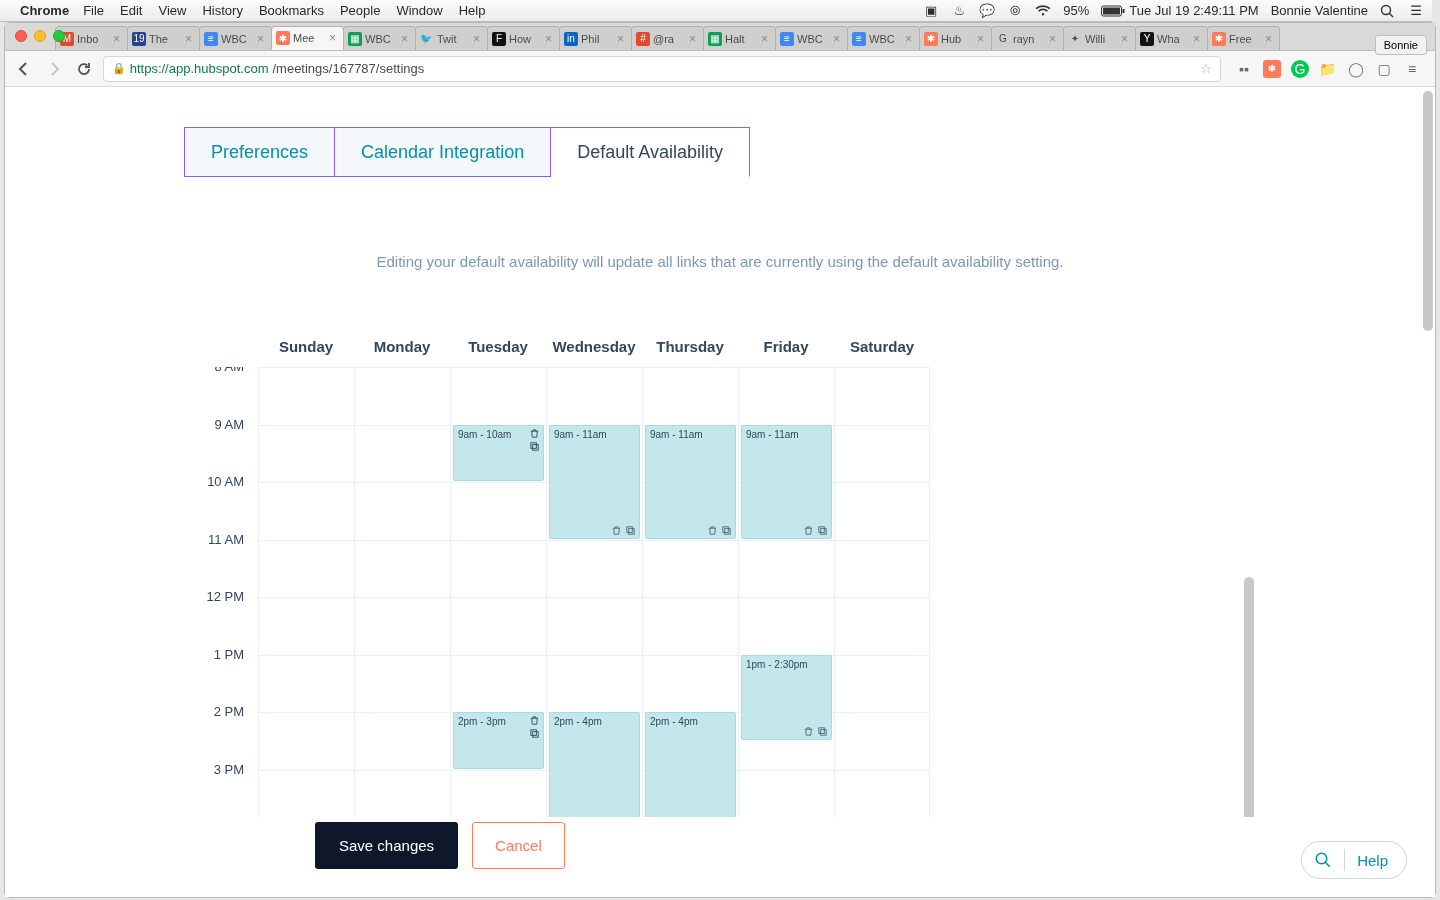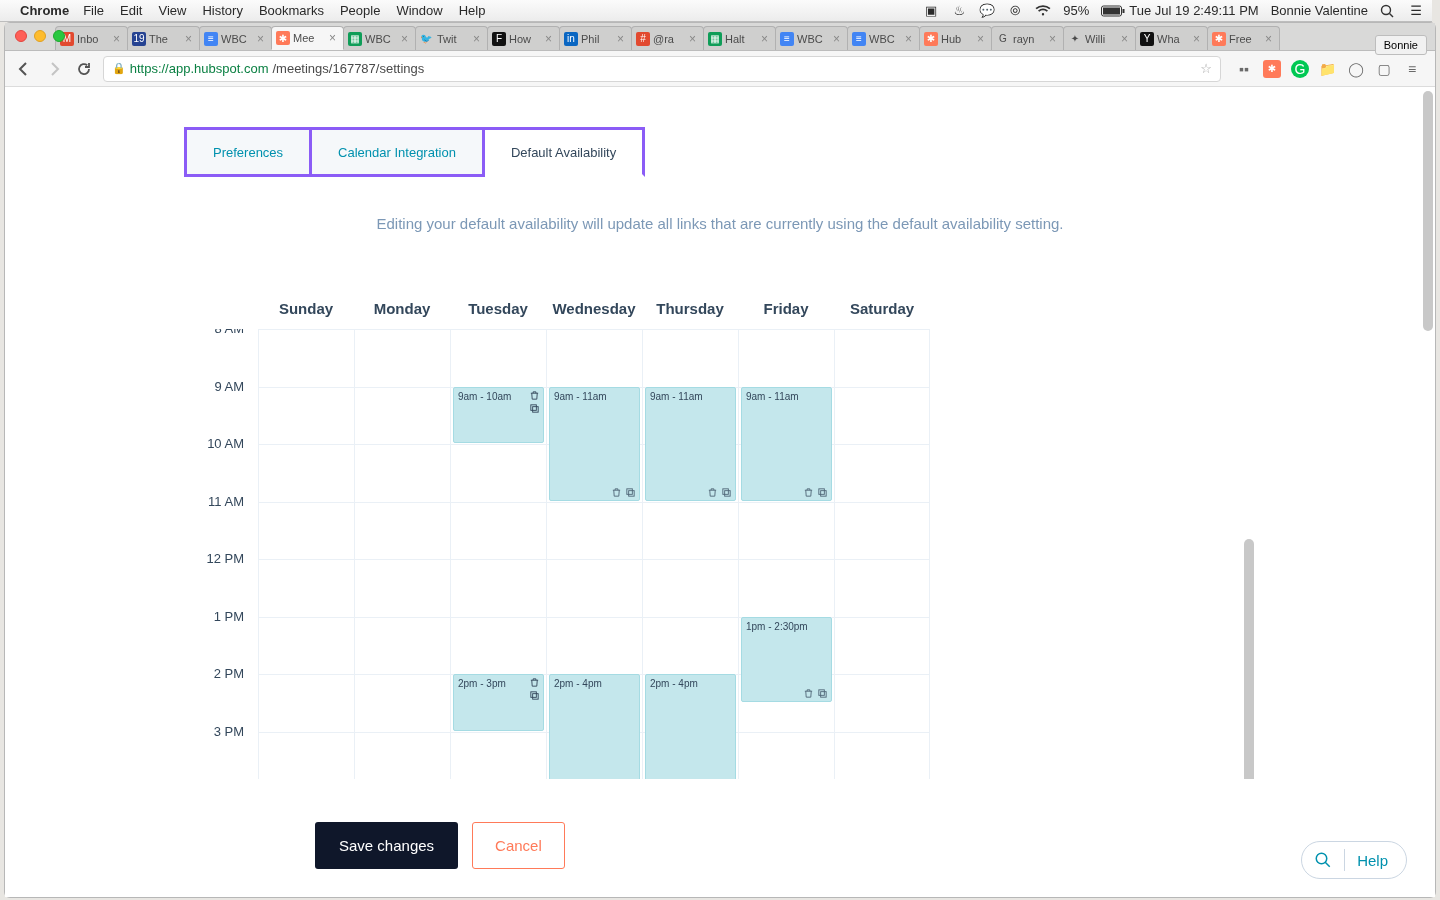--- a/index.html
+++ b/index.html
@@ -42,25 +42,25 @@
   .ext-icons { display:flex; align-items:center; gap:10px; padding:0 6px; }
   .ext-icons span { width:18px; height:18px; display:inline-flex; align-items:center; justify-content:center; font-size:14px; color:#6a6a6a; }
   .hamburger { color:#ff7a59; font-weight:bold;}
 
   
   .viewport { flex:1; position:relative; background:#fff; display:flex; justify-content:center; overflow:hidden; }
 
   .page { width:1072px; padding-top:40px; position:relative; }
 
   .settings-tabs { display:flex; margin-left:0; }
-  .stab { height:50px; border:3px solid #8b5cf6; display:flex; align-items:center; justify-content:center; padding:0 26px; font-size:13px; color:#0091ae; background:#f5f8fa; cursor:pointer; }
+  .stab { height:50px; border:1px solid #8b5cf6; display:flex; align-items:center; justify-content:center; padding:0 26px; font-size:18px; color:#0091ae; background:#f5f8fa; cursor:pointer; }
   .stab + .stab { border-left:none; }
   .stab.active { background:#fff; border-bottom-color:#fff; color:#33475b; font-weight:400; }
 
-  .hint { text-align:center; color:#7c98b6; font-size:15px; margin:38px 0 36px; }
+  .hint { text-align:center; color:#7c98b6; font-size:15px; margin:76px 0 36px; }
 
   .calendar-wrap { position:relative; }
   .day-headers { display:grid; grid-template-columns:74px repeat(7,96px); font-size:15px; color:#33475b; font-weight:600; }
   .day-headers div { text-align:center; padding-bottom:12px;margin-top:32px;}
   .day-headers div:first-child{ }
 
   .grid-scroll { height:450px; position:relative; overflow:hidden; }
   .times-col { position:absolute; left:0; top:0; width:74px; }
   .time-label { height:57.5px; font-size:13px; color:#33475b; text-align:right; padding-right:14px; position:relative; top:-8px; }
   .grid-cols { position:absolute; left:74px; top:0; display:flex; }

